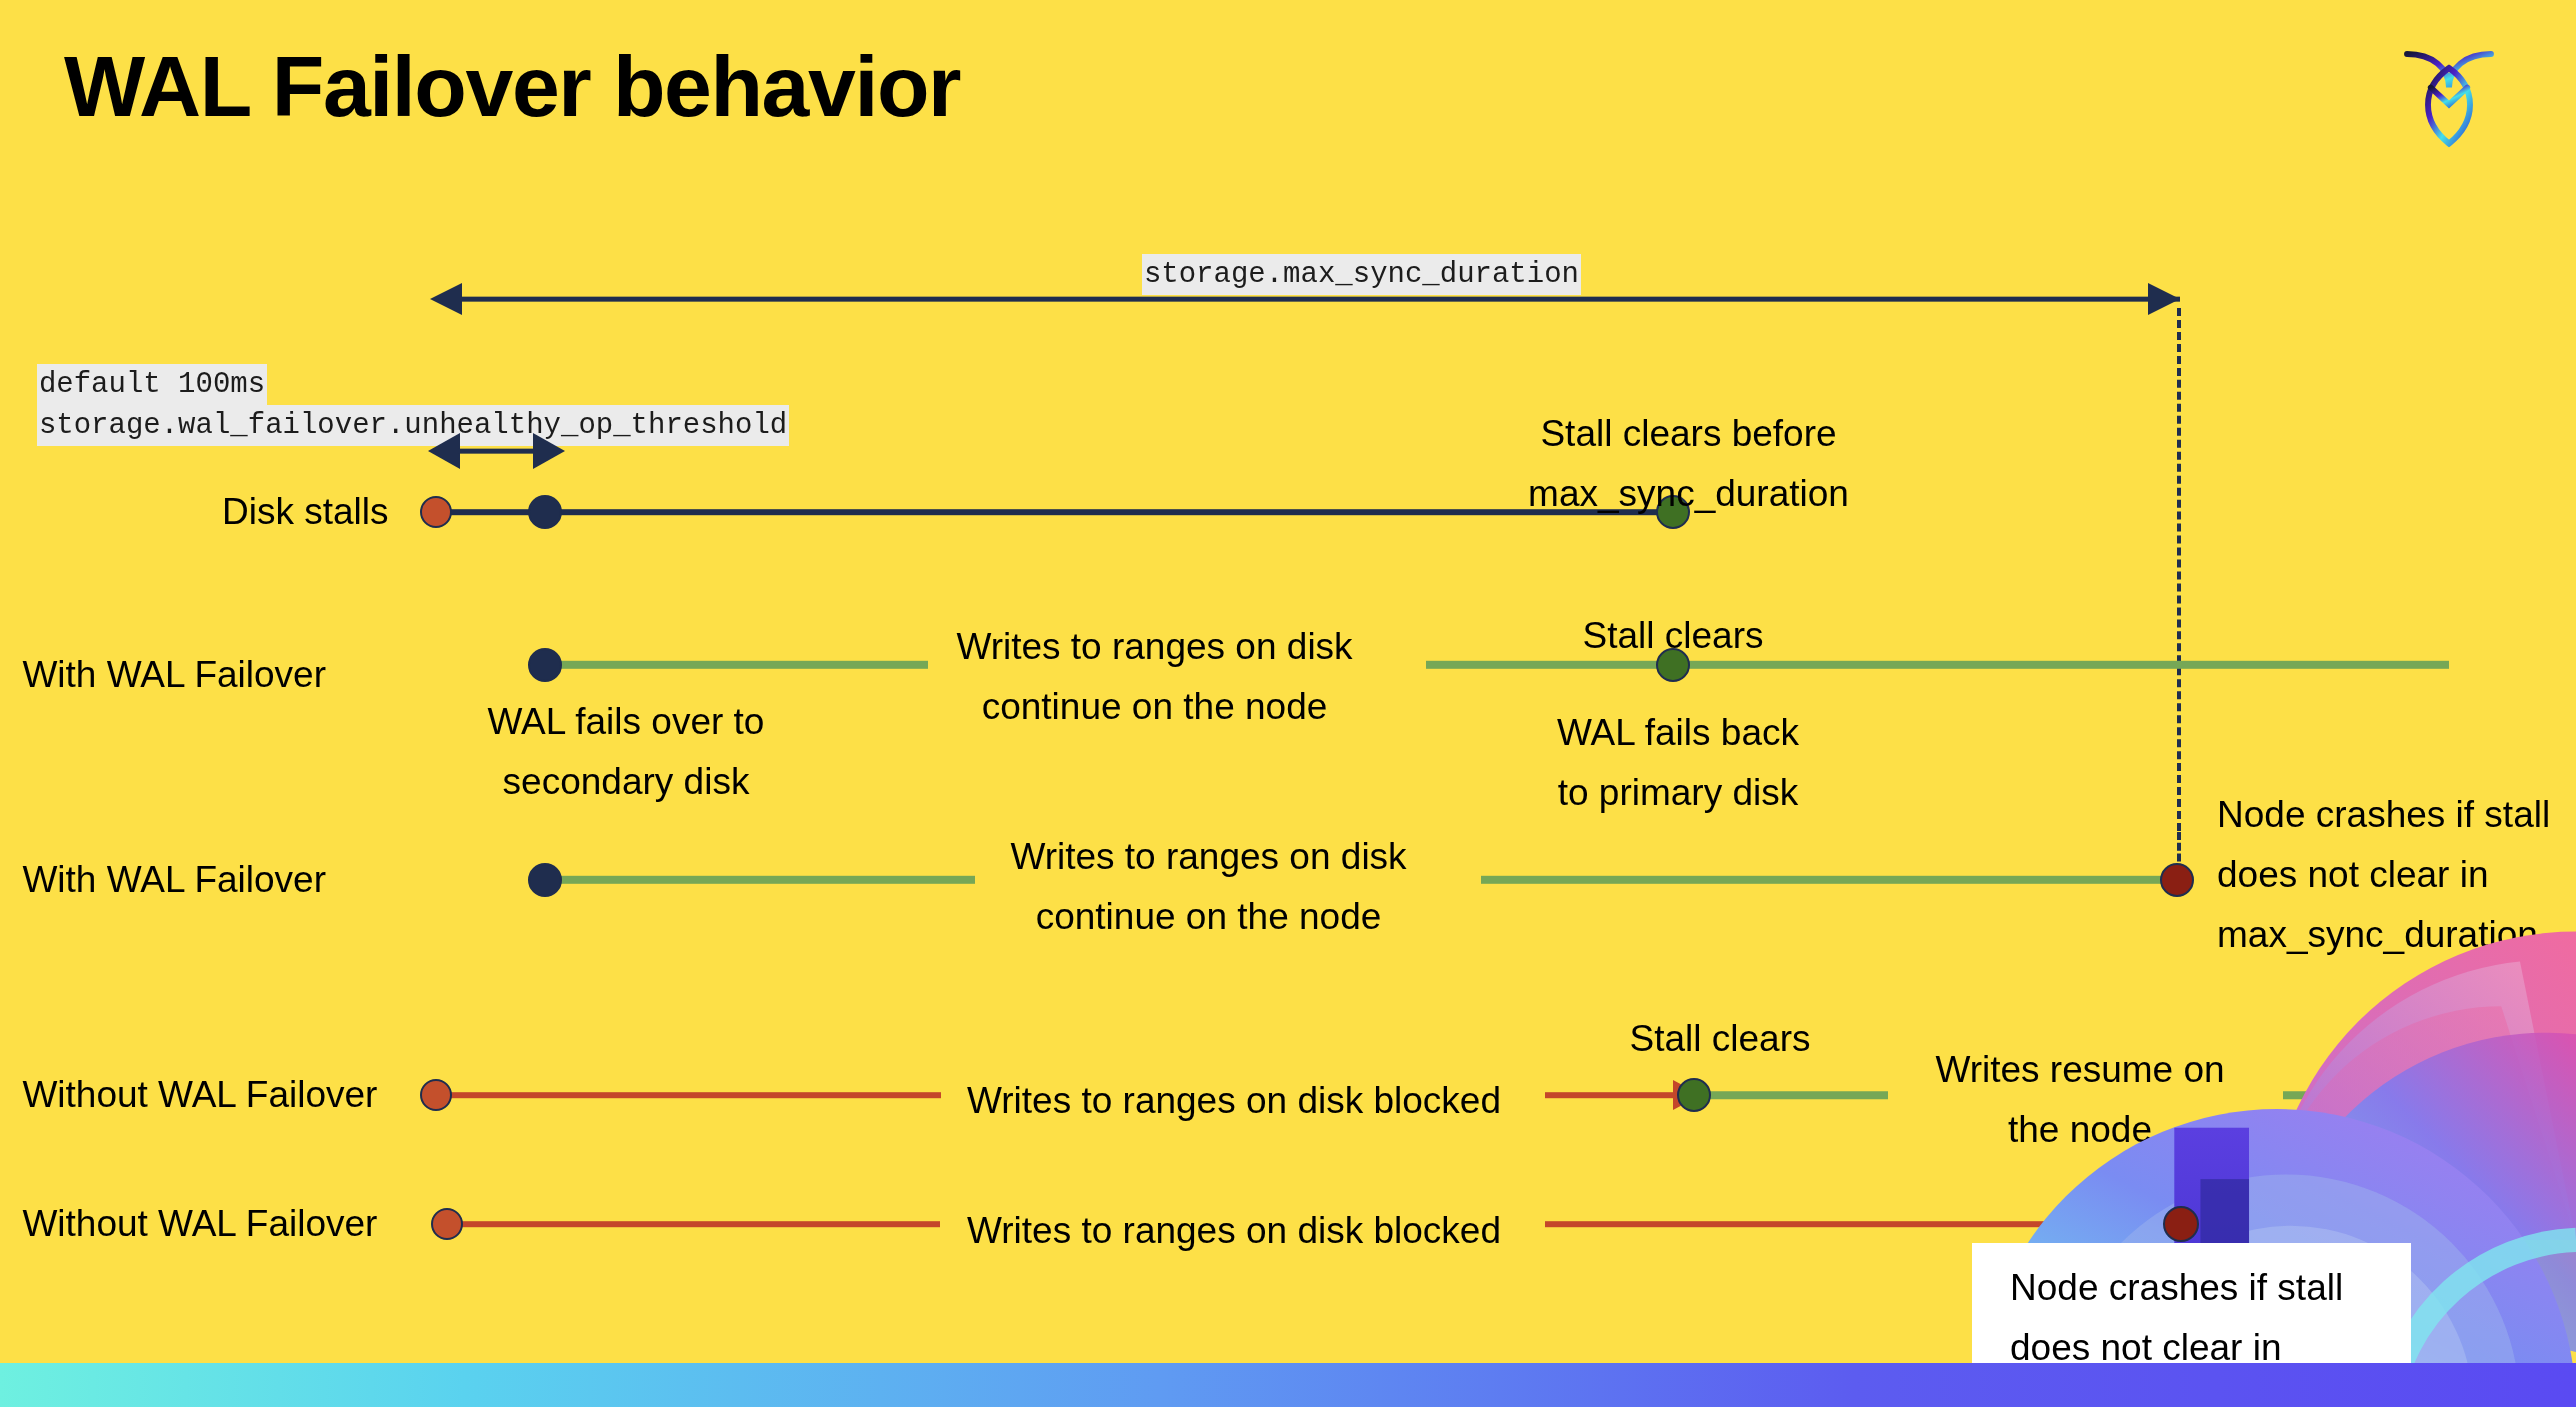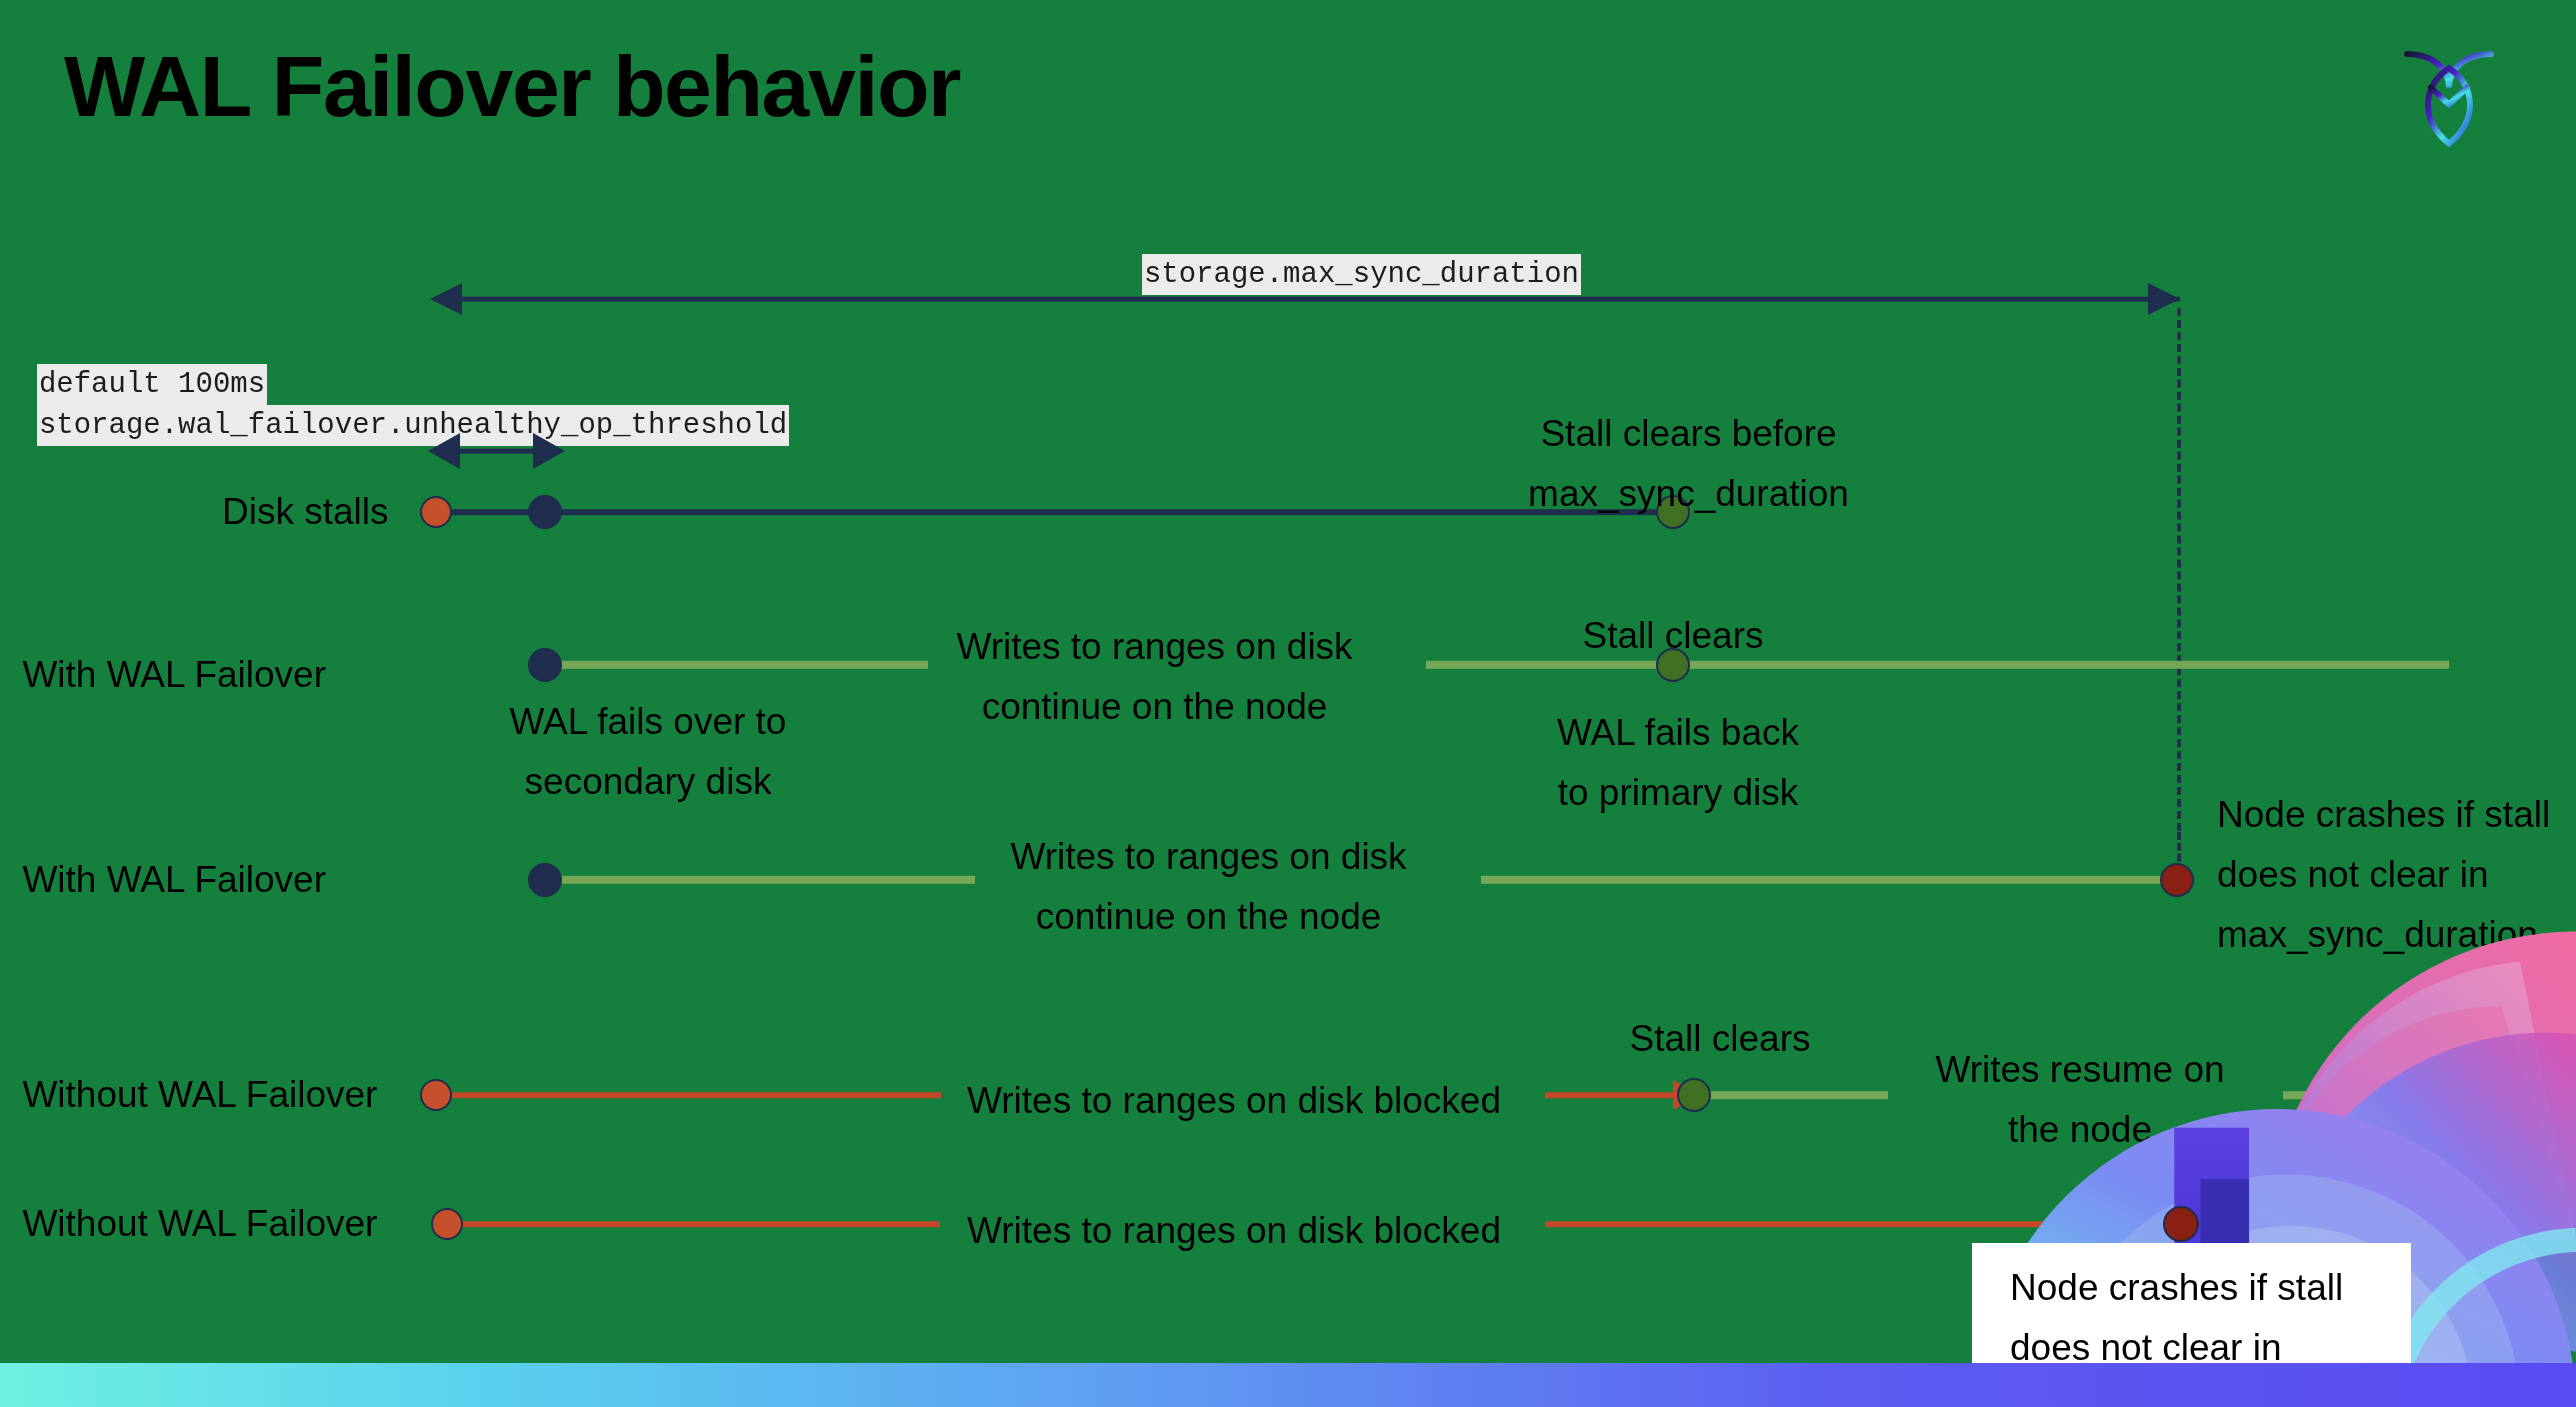--- a/index.html
+++ b/index.html
@@ -5,21 +5,21 @@
   * { box-sizing: border-box; margin: 0; padding: 0; }
   html, body {
     width: 2576px; height: 1408px;
     background: #ffffff;
     font-family: "Liberation Sans", sans-serif;
     overflow: hidden;
   }
   #slide {
     position: relative;
     width: 2576px; height: 1408px;
-    background: #15803d;
+    background: #fde047;
     overflow: hidden;
   }
 
   
   #title {
     position: absolute;
     left: 64px; top: 37px;
     font-size: 86px;
     font-weight: 700;
     letter-spacing: -1.4px;
@@ -181,21 +181,21 @@
   <div class="dot dot-green" style="left:1673px; top:512px; width:34px; height:34px;"></div>
   <div class="annot" style="left:1469px; top:404px; width:439px;">Stall clears before
 max_sync_duration</div>
 
   <div class="row-label" style="left:22.4px; top:675px;">With WAL Failover</div>
   <div class="hline green-line" style="left:545px; top:665px; width:383px; height:8.4px;"></div>
   <div class="hline green-line" style="left:1426px; top:665px; width:1023px; height:8.4px;"></div>
   <div class="dot dot-navy" style="left:545px; top:665px; width:34px; height:34px;"></div>
   <div class="dot dot-green" style="left:1673px; top:665px; width:34px; height:34px;"></div>
 
-  <div class="annot" style="left:461px; top:692px; width:374px;">WAL fails over to
+  <div class="annot" style="left:439px; top:692px; width:374px;">WAL fails over to
 secondary disk</div>
   <div class="annot" style="left:944px; top:617px; width:421px;">Writes to ranges on disk
 continue on the node</div>
   <div class="annot" style="left:1533px; top:606px; width:280px;">Stall clears</div>
   <div class="annot" style="left:1519px; top:703px; width:318px;">WAL fails  back
 to primary disk</div>
 
   <div class="row-label" style="left:22.4px; top:880px;">With WAL Failover</div>
   <div class="hline green-line" style="left:545px; top:880px; width:430px; height:8.4px;"></div>
   <div class="hline green-line" style="left:1481px; top:880px; width:696px; height:8.4px;"></div>

